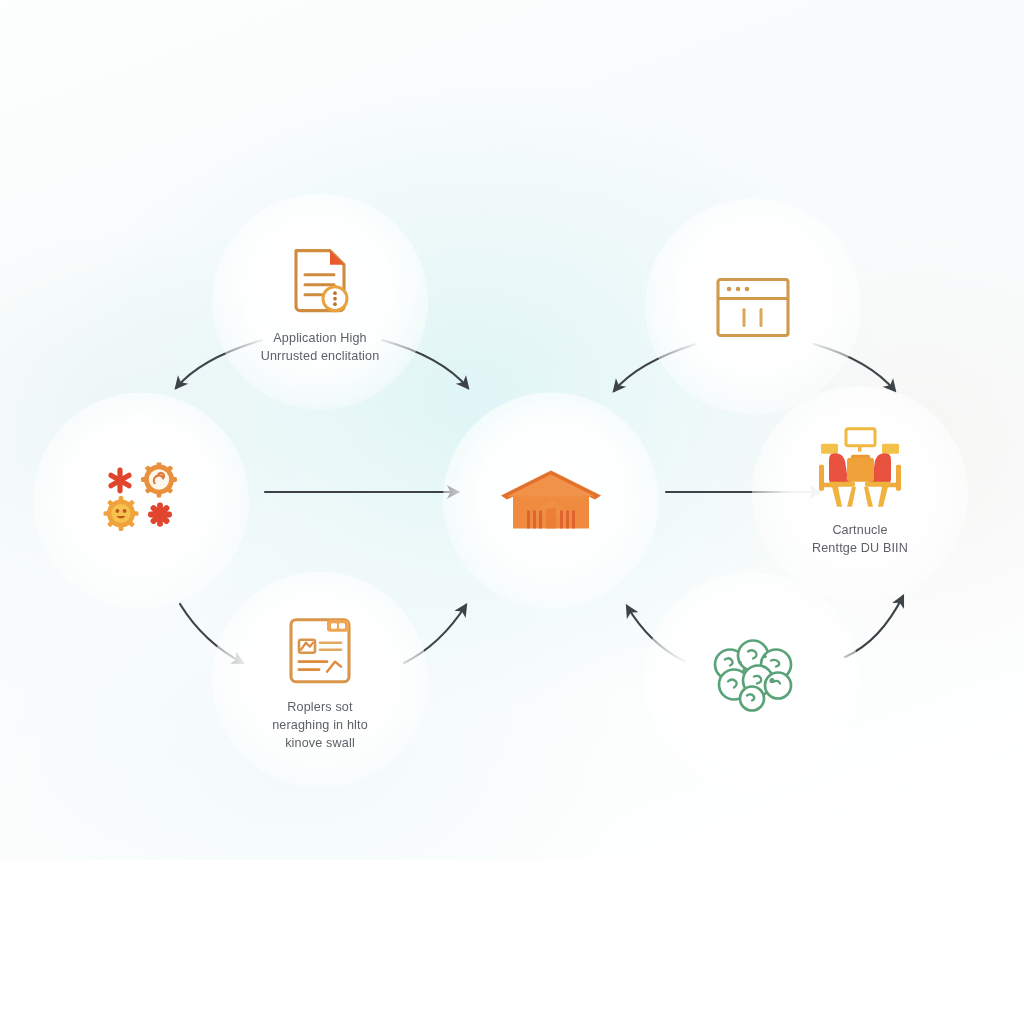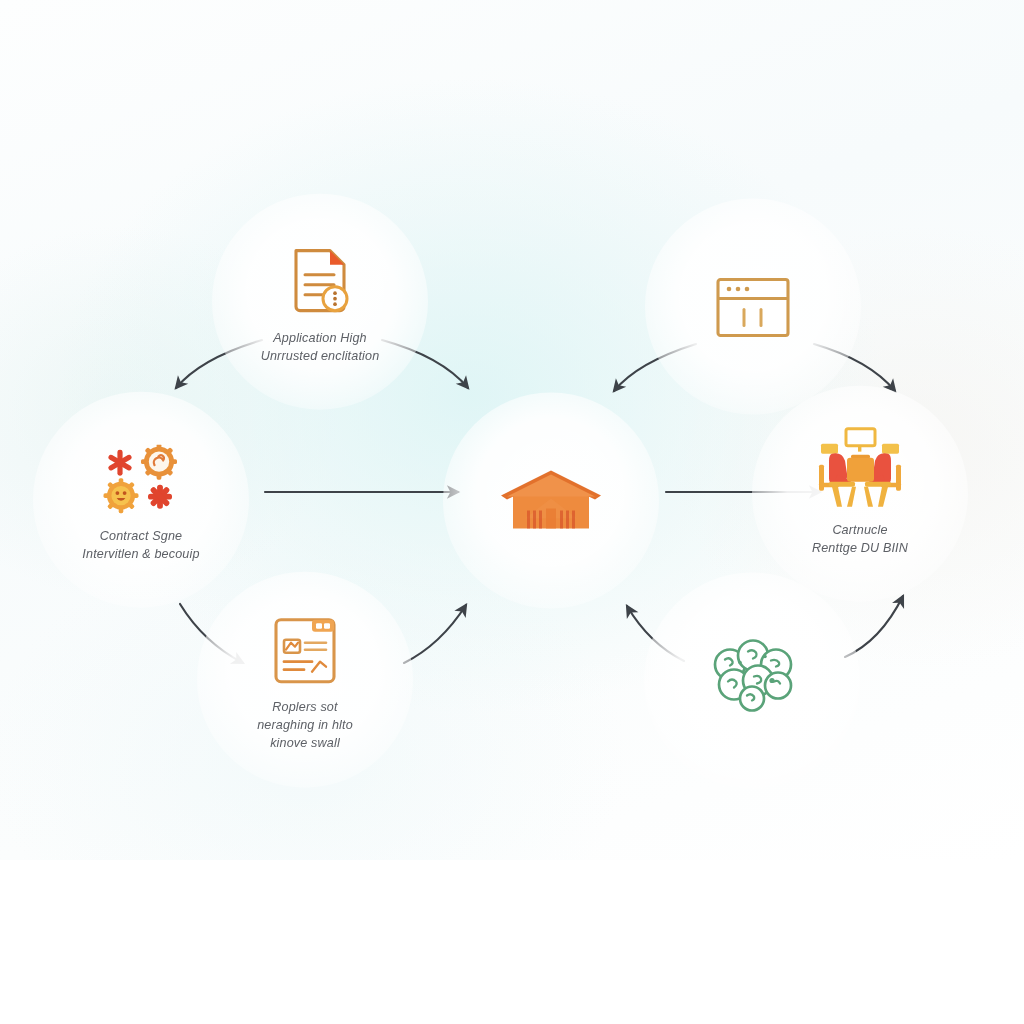--- a/index.html
+++ b/index.html
@@ -13,21 +13,20 @@
 
   #canvas {
     position:relative;
     width:1024px; height:860px;
     background:
       radial-gradient(ellipse 560px 430px at 46% 46%, rgba(214,243,243,0.72) 0%, rgba(225,245,245,0.42) 42%, rgba(255,255,255,0) 74%),
       radial-gradient(ellipse 300px 260px at 12% 48%, rgba(228,243,240,0.55) 0%, rgba(255,255,255,0) 72%),
       radial-gradient(ellipse 340px 300px at 90% 52%, rgba(243,240,236,0.50) 0%, rgba(255,255,255,0) 74%),
       radial-gradient(ellipse 420px 300px at 30% 88%, rgba(233,246,248,0.45) 0%, rgba(255,255,255,0) 76%),
       linear-gradient(160deg, #fdfefe 0%, #f7fbfc 38%, #fbfdfd 70%, #ffffff 100%);
-    font-style: italic;
   }
 
   
   #links {
     position:absolute; inset:0;
     width:1024px; height:1024px;
     pointer-events:none;
   }
 
   
@@ -65,21 +64,21 @@
     white-space:pre-line;
     padding:0 8px;
   }
 
   
   #node-application   { left:320px; top:302px; }
   #node-screening     { left:753px; top:306px; }
   #node-contract      { left:141px; top:500px; }
   #node-interview     { left:551px; top:500px; }
   #node-onboarding    { left:860px; top:494px; }
-  #node-reports       { left:305px; top:680px; }
+  #node-reports       { left:320px; top:680px; }
   #node-assessments   { left:752px; top:680px; }
 </style>
 </head>
 <body>
 
 <div id="canvas">
 
   <svg id="links" viewBox="0 0 1024 1024">
     <defs>
       <marker id="ah" viewBox="0 0 12 12" refX="9.2" refY="6" markerWidth="7.2" markerHeight="7.2" orient="auto-start-reverse">
@@ -197,22 +196,20 @@
           <g fill="#e0452e" transform="translate(58,52)">
             <g>
               <rect x="-2.9" y="-12" width="5.8" height="24" rx="2.6"></rect>
               <rect x="-2.9" y="-12" width="5.8" height="24" rx="2.6" transform="rotate(45)"></rect>
               <rect x="-2.9" y="-12" width="5.8" height="24" rx="2.6" transform="rotate(90)"></rect>
               <rect x="-2.9" y="-12" width="5.8" height="24" rx="2.6" transform="rotate(135)"></rect>
             </g>
           </g>
         </svg>
       </div>
-      <div class="node-label">Contract Sgne
-Intervitlen &amp; becouip</div>
     </div>
   </div>
 
   <div class="node" id="node-interview">
     <div class="node-inner">
       <div class="icon-wrap">
         <svg width="104" height="64" viewBox="0 0 104 64">
 
           <rect x="14" y="24" width="76" height="36" fill="#ee8b3e"></rect>
 

